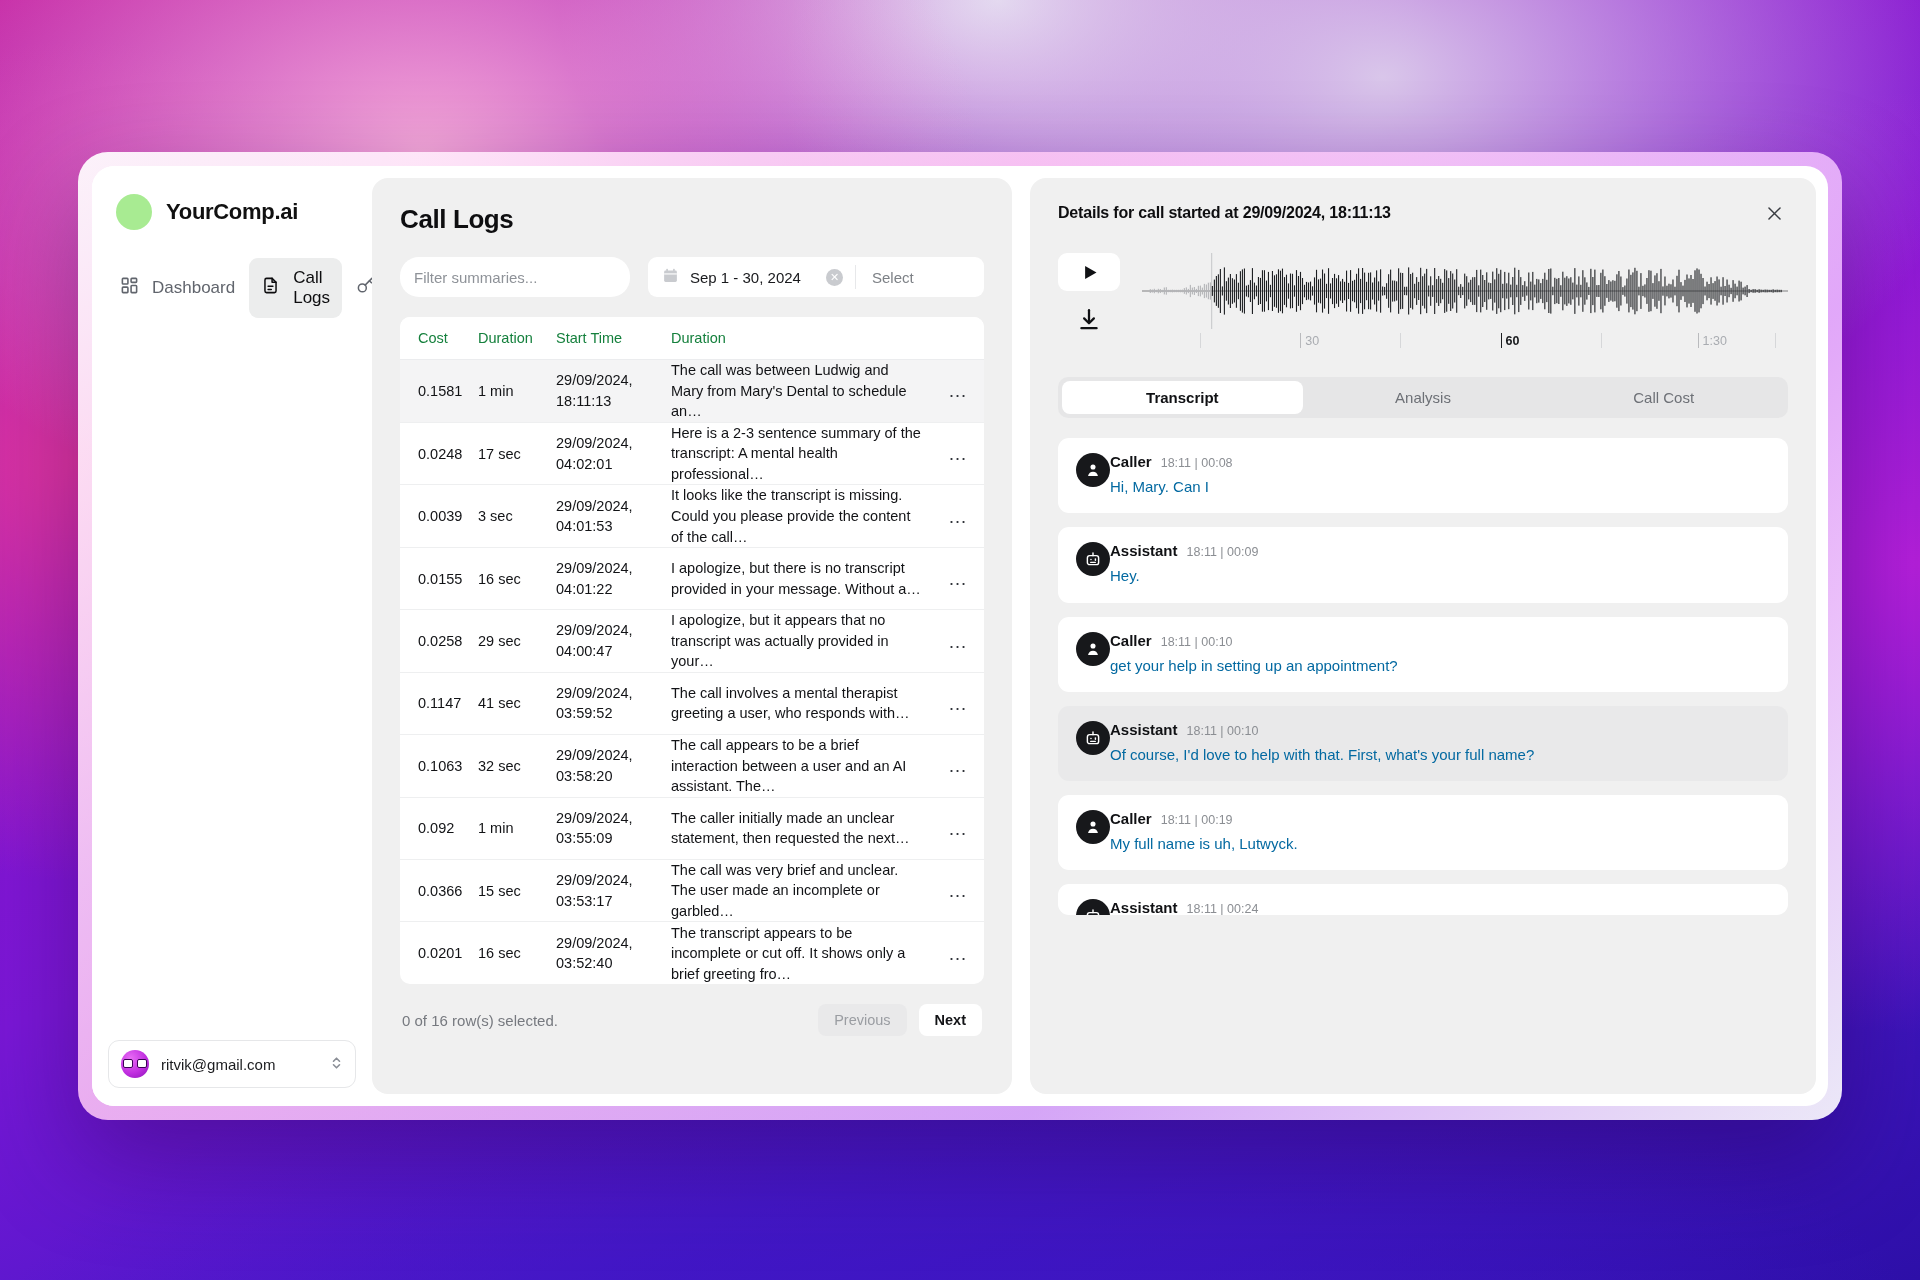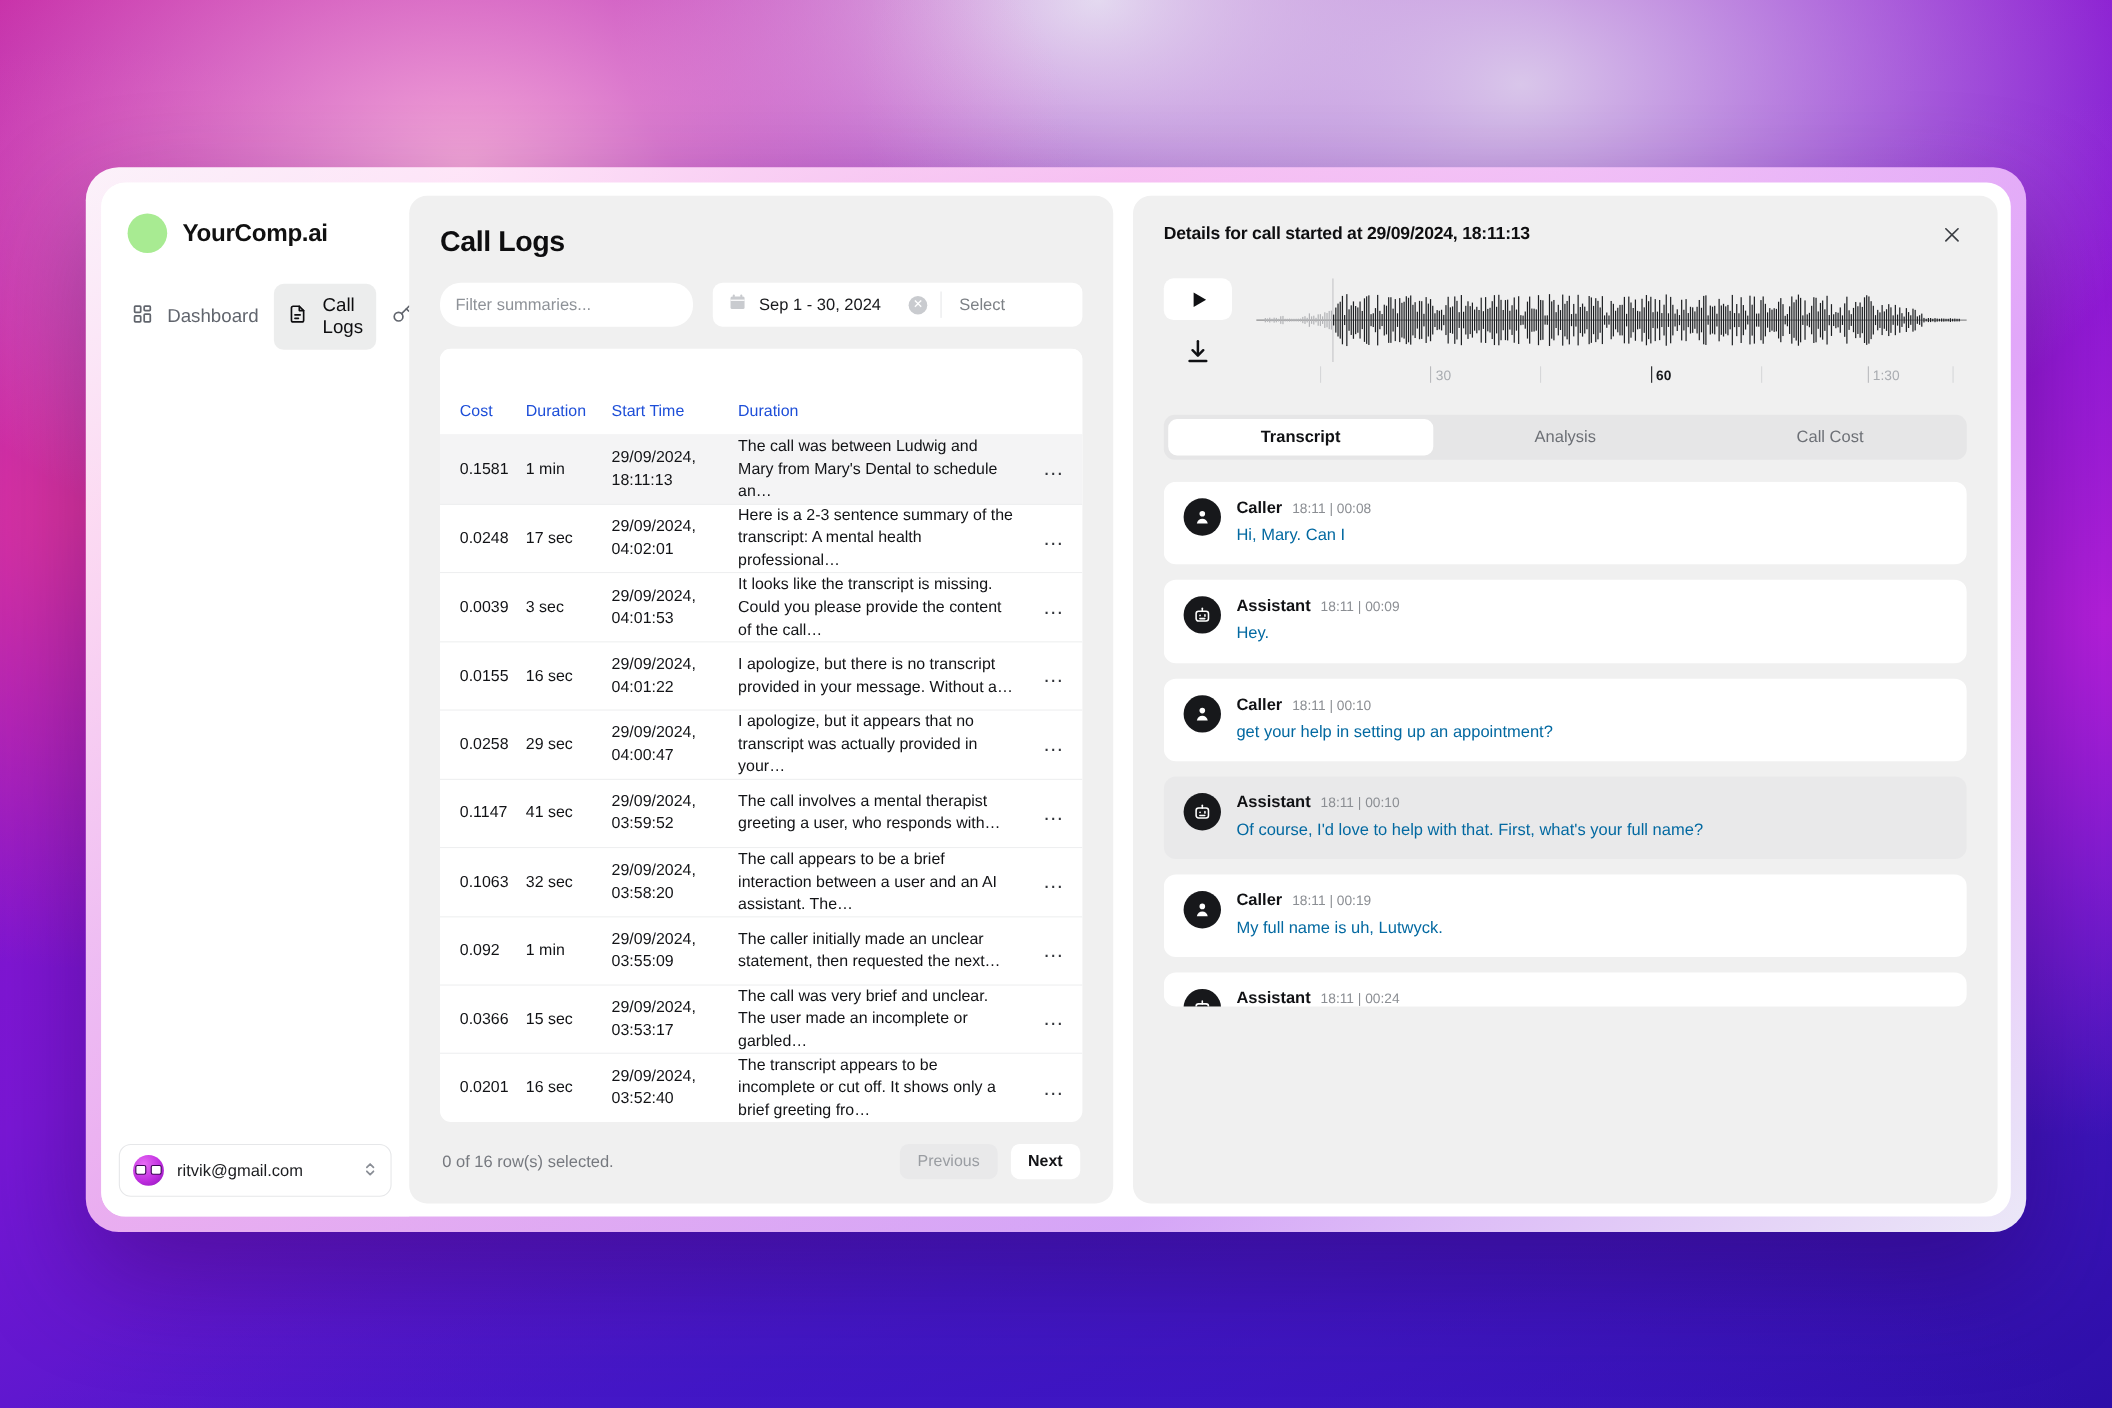--- a/index.html
+++ b/index.html
@@ -125,21 +125,21 @@
     background: #c9cbcf; color: #fff;
     font-size: 11px; line-height: 17px; text-align: center;
     margin-right: 12px; flex: 0 0 17px;
   }
   .dr-sep { width: 1px; height: 24px; background: #e7e8ea; }
   .dr-select { padding: 0 16px; font-size: 15px; color: #7d8186; width: 128px; }
 
   
   .table { background: #fff; border-radius: 10px; overflow: hidden; }
   .thead { display: flex; padding: 13px 0 13px 0; border-bottom: 1px solid #ebecee; background: #fff; }
-  .thead > div { font-size: 14.5px; color: #1d4ed8; margin-top: 36px; }
+  .thead > div { font-size: 14.5px; color: #15803d; }
   .c-cost { flex: 0 0 78px; padding-left: 18px; }
   .c-dur { flex: 0 0 78px; }
   .c-time { flex: 0 0 115px; }
   .c-sum { flex: 1 1 auto; padding-right: 8px; }
   .c-menu { flex: 0 0 52px; }
 
   .trow {
     display: flex; align-items: center;
     min-height: 62px;
     border-bottom: 1px solid #eeeff0;
@@ -186,21 +186,21 @@
   .tick.major { background: #b9babd; }
   .tick.cur { background: #1d1f22; }
   .tlabel { position: absolute; top: 1px; font-size: 12.5px; color: #a9acb1; padding-left: 5px; }
   .tlabel.cur { color: #17191c; font-weight: 700; }
 
   .tabs { display: flex; background: #e6e6e7; border-radius: 10px; padding: 4px; margin-bottom: 20px; }
   .tab { flex: 1 1 0; text-align: center; font-size: 15px; color: #6d7076; padding: 8px 0; border-radius: 8px; cursor: pointer; }
   .tab.active { background: #fff; color: #101114; font-weight: 700; }
 
   .msgs { flex: 1 1 auto; overflow: hidden; padding-bottom: 4px; }
-  .msg { background: #fff; border-radius: 11px; padding: 15px 18px 16px 18px; margin-bottom: 14px; display: flex; gap: 14px; }
+  .msg { background: #fff; border-radius: 11px; padding: 15px 18px 16px 18px; margin-bottom: 14px; display: flex; }
   .msg.shade { background: #e9e9ea; }
   .avatar { width: 34px; height: 34px; border-radius: 50%; background: #17181b; flex: 0 0 34px; display: flex; align-items: center; justify-content: center; }
   .msg-body { flex: 1 1 auto; min-width: 0; }
   .msg-head { display: flex; align-items: baseline; gap: 9px; margin-bottom: 7px; }
   .msg-role { font-size: 15px; font-weight: 700; color: #101114; }
   .msg-time { font-size: 12.5px; color: #8b8e93; }
   .msg-text { font-size: 15px; color: #0369a1; line-height: 1.35; }
   .msg.clipped { height: 26px; overflow: hidden; padding-top: 15px; margin-bottom: 0; }
 </style>
 </head>

